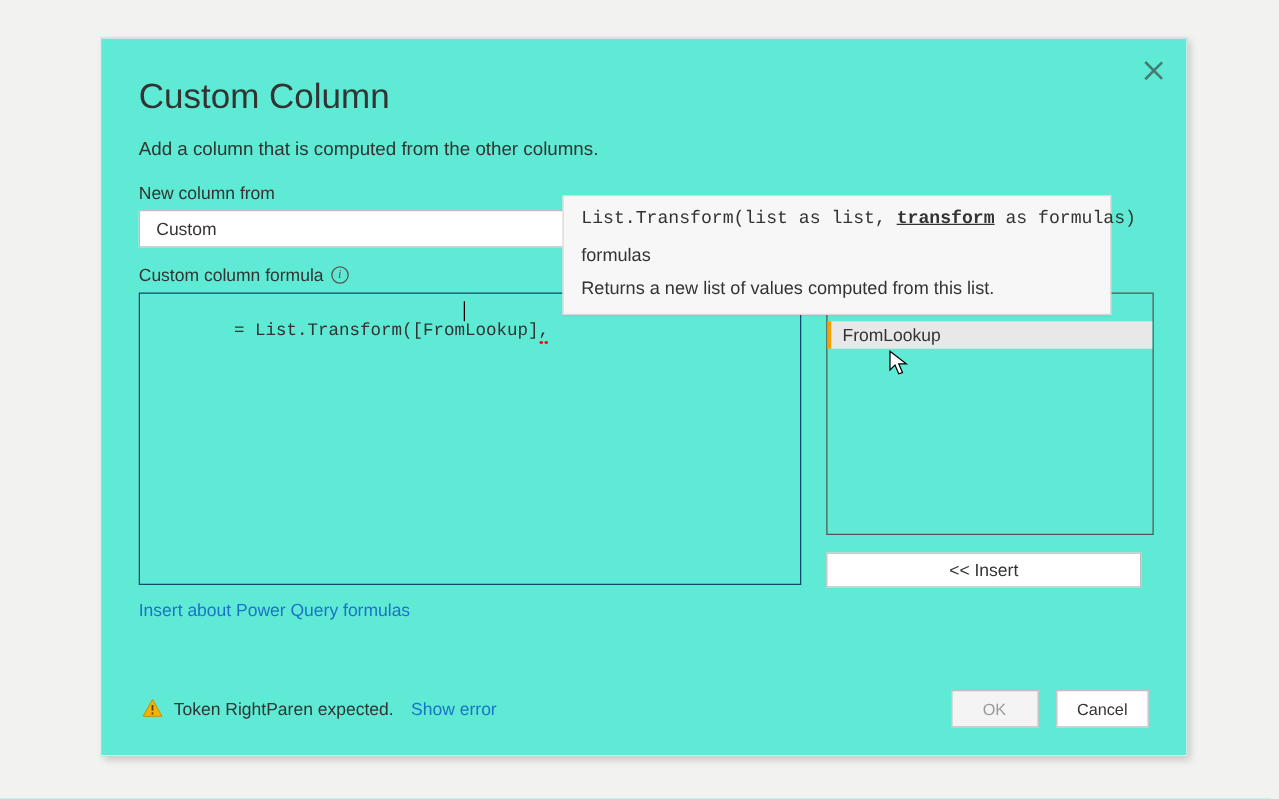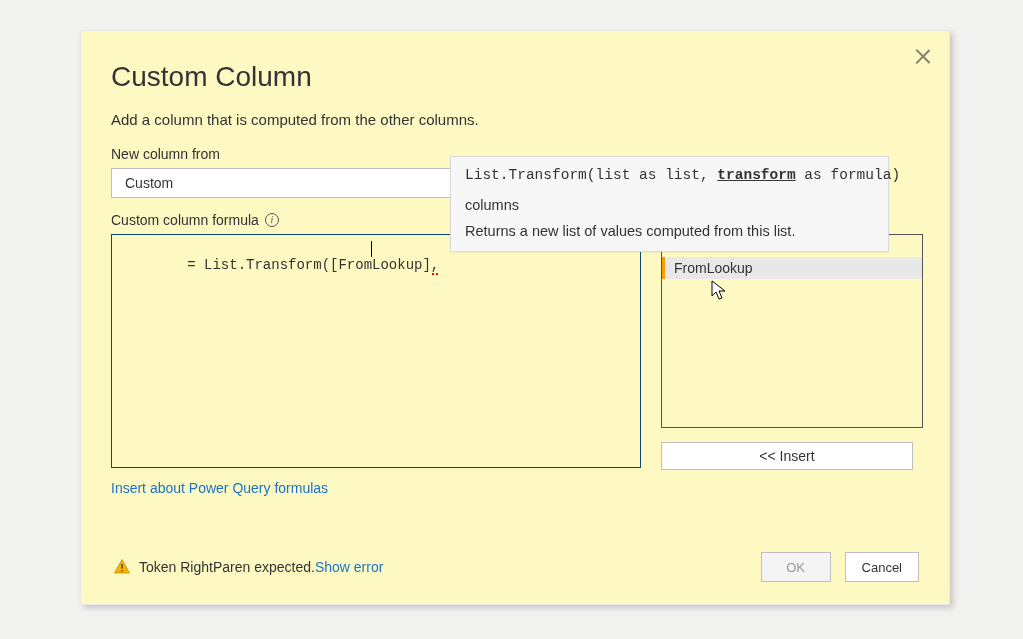--- a/index.html
+++ b/index.html
@@ -10,21 +10,21 @@
       height: 639px;
       position: relative;
       overflow: hidden;
     }
     .dialog {
       position: absolute;
       left: 80px;
       top: 30px;
       width: 870px;
       height: 575px;
-      background: #fef9c3;
+      background: #5eead4;
       box-shadow: 3px 3px 6px rgba(0,0,0,0.18);
       border: 1px solid #e9e9e9;
       padding: 30px 30px 20px 30px;
     }
     .close {
       position: absolute;
       right: 14px;
       top: 14px;
       width: 24px;
       height: 24px;
@@ -188,20 +188,21 @@
       position: relative;
     }
     .warn-icon svg { display: block; }
     .err-text {
       font-size: 14px;
       color: #333;
     }
     .show-err {
       font-size: 14px;
       color: #1a73c7;
+      margin-left: 14px;
       cursor: pointer;
     }
     .footer-buttons {
       margin-left: auto;
       display: flex;
       gap: 14px;
     }
     .btn {
       min-width: 70px;
       height: 30px;
@@ -289,23 +290,23 @@
         <div class="col-item selected">FromLookup</div>
       </div>
       <button class="insert-btn">&lt;&lt; Insert</button>
     </div>
   </div>
 
   <a class="learn-link">Insert about Power Query formulas</a>
 
   <div class="tooltip">
     <div class="sig">
-      <span>List.Transform(list as list, </span><span class="param">transform</span><span> as formula)</span>
+      <span>List.Transform(list as list, </span><span class="param">transform</span><span> as formulas)</span>
     </div>
-    <div class="kind">columns</div>
+    <div class="kind">formulas</div>
     <div class="desc">Returns a new list of values computed from this list.</div>
   </div>
 
   <div class="footer">
     <span class="warn-icon">
       <svg viewBox="0 0 24 24" width="18" height="18">
         <path d="M12 2 L22 20 L2 20 Z" fill="#f5b400" stroke="#c78a00" stroke-width="1"></path>
         <rect x="11" y="8" width="2" height="6" fill="#5b4200"></rect>
         <rect x="11" y="16" width="2" height="2" fill="#5b4200"></rect>
       </svg>

